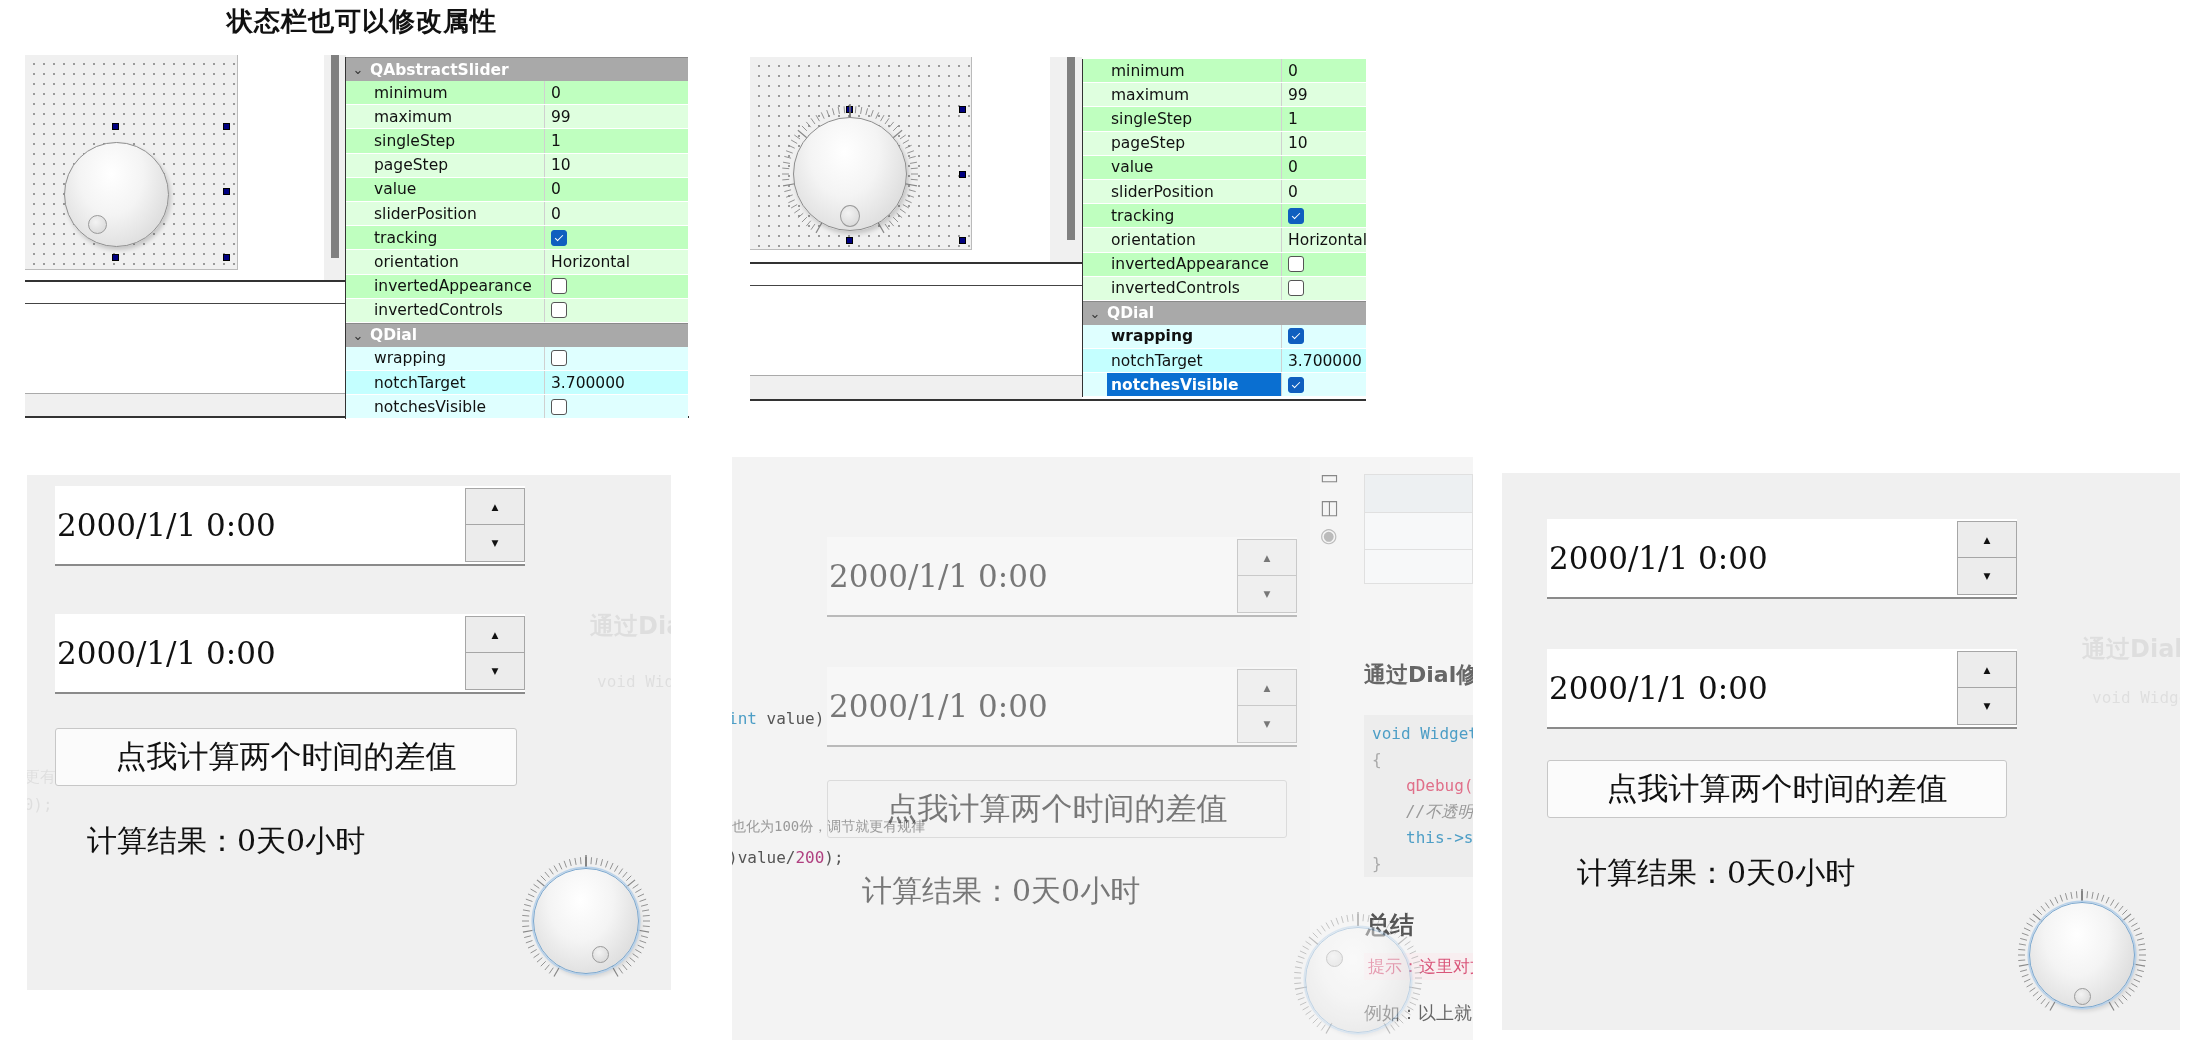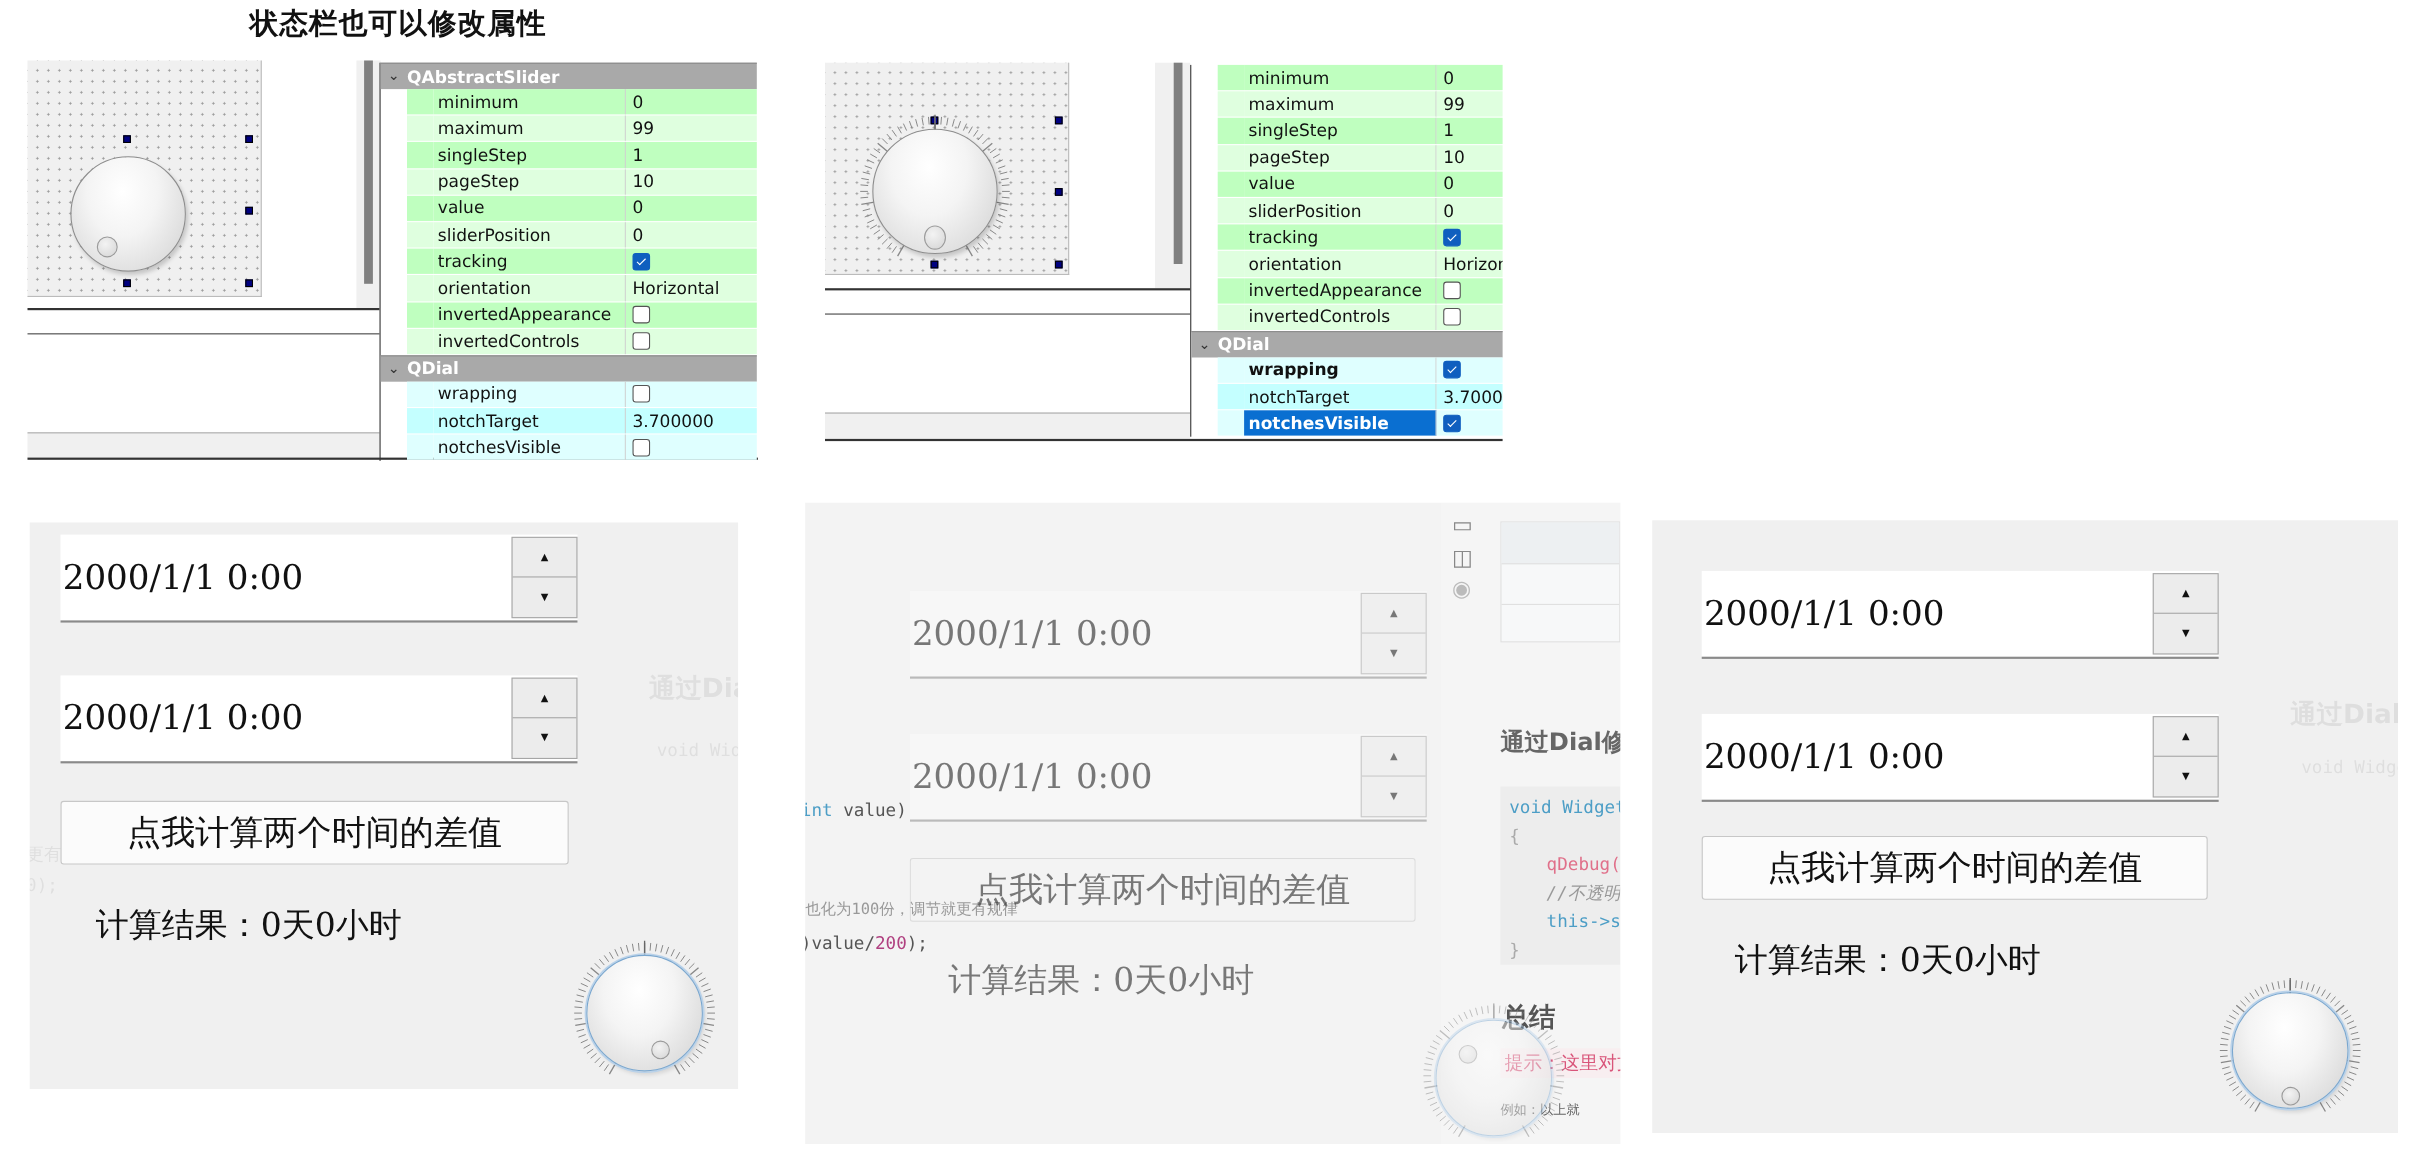--- a/index.html
+++ b/index.html
@@ -22,21 +22,21 @@
 
   .hline { position: absolute; background: #333; height: 2px; }
   .thinline { position: absolute; background: #999; height: 1px; }
   .vscroll { position: absolute; width: 8px; background: #808080; }
   .graybg { position: absolute; background: #f0f0f0; }
 
   
   .props { position: absolute; font-size: 15.5px; color: #111; font-family: "DejaVu Sans", sans-serif; }
   .props .group { height: 24px; background: #a9a9a9; color: #fff; font-weight: bold; display: flex; align-items: center; border-top: 1px solid #8a8a8a; }
   .props .group .chev { width: 24px; text-align: center; color: #333; font-weight: normal; font-size: 13px; }
-  .props .row { height: 24.2px; display: flex; align-items: stretch; border-bottom: 1px solid #fff; margin-left: 24px; }
+  .props .row { height: 24.2px; display: flex; align-items: stretch; border-bottom: 1px solid #fff; }
   .props .row .gutter { width: 24px; }
   .props .row .name { width: 175px; padding-left: 4px; display: flex; align-items: center; border-right: 1px solid #d0d0d0; white-space: nowrap; overflow: hidden; }
   .props .row .val { flex: 1; padding-left: 6px; display: flex; align-items: center; white-space: nowrap; overflow: hidden; }
   .props .row.g1 .gutter, .props .row.g1 .name, .props .row.g1 .val { background: #bfffbf; }
   .props .row.g2 .gutter, .props .row.g2 .name, .props .row.g2 .val { background: #dfffdf; }
   .props .row.c1 .gutter, .props .row.c1 .name, .props .row.c1 .val { background: #dfffff; }
   .props .row.c2 .gutter, .props .row.c2 .name, .props .row.c2 .val { background: #c4ffff; }
   .props .row .name.bold { font-weight: bold; }
   .props .row .name.selected { background: #0a6fd1 !important; color: #fff; font-weight: bold; }
   .cb { width: 16px; height: 16px; border: 1.5px solid #555; border-radius: 3px; background: #fff; display: inline-block; position: relative; }
@@ -441,22 +441,22 @@
   <div class="codebox" style="left:632px; top:258px; width:109px; height:162px;">
     <div><span class="kw">void Widget</span></div>
     <div style="color:#aaa;">{</div>
     <div style="padding-left:34px;"><span class="fn">qDebug(</span></div>
     <div style="padding-left:34px;"><span class="cm">//不透明</span></div>
     <div style="padding-left:34px;"><span class="kw">this-&gt;s</span></div>
     <div style="color:#aaa;">}</div>
   </div>
   <div class="bgdoc" style="left:634px; top:452px; font-family:'DejaVu Sans',sans-serif; font-weight:bold; font-size:24px; color:#555;">总结</div>
   <div class="bgdoc" style="left:632px; top:496px; font-family:'DejaVu Sans',sans-serif; font-size:17px; color:#d9557a; background:#f8eef0; padding:2px 4px;">提示：这里对文</div>
-  <div class="bgdoc" style="left:632px; top:544px; font-family:Liberation Mono, monospace; font-size:12px; color:#666;">例如：以上就</div>
-  <div class="bgdoc" style="left:-4px; top:270px; color:#555;"><span class="kw">int</span> value)</div>
+  <div class="bgdoc" style="left:632px; top:544px; font-family:Liberation Mono, monospace; font-size:18px; color:#666;">例如：以上就</div>
+  <div class="bgdoc" style="left:-4px; top:252px; color:#555;"><span class="kw">int</span> value)</div>
   <div class="bgdoc" style="left:0; top:361px; font-size:14px; color:#999;">也化为100份，调节就更有规律</div>
   <div class="bgdoc" style="left:-4px; top:391px; color:#555;">)value/<span class="num">200</span>);</div>
 
   <div class="faded">
     <div class="dt" style="left:95px; top:80px; width:470px; background:#fafafa;">
       <span class="text">2000/1/1 0:00</span>
       <div class="spin">
         <div>▲</div>
         <div>▼</div>
       </div>

